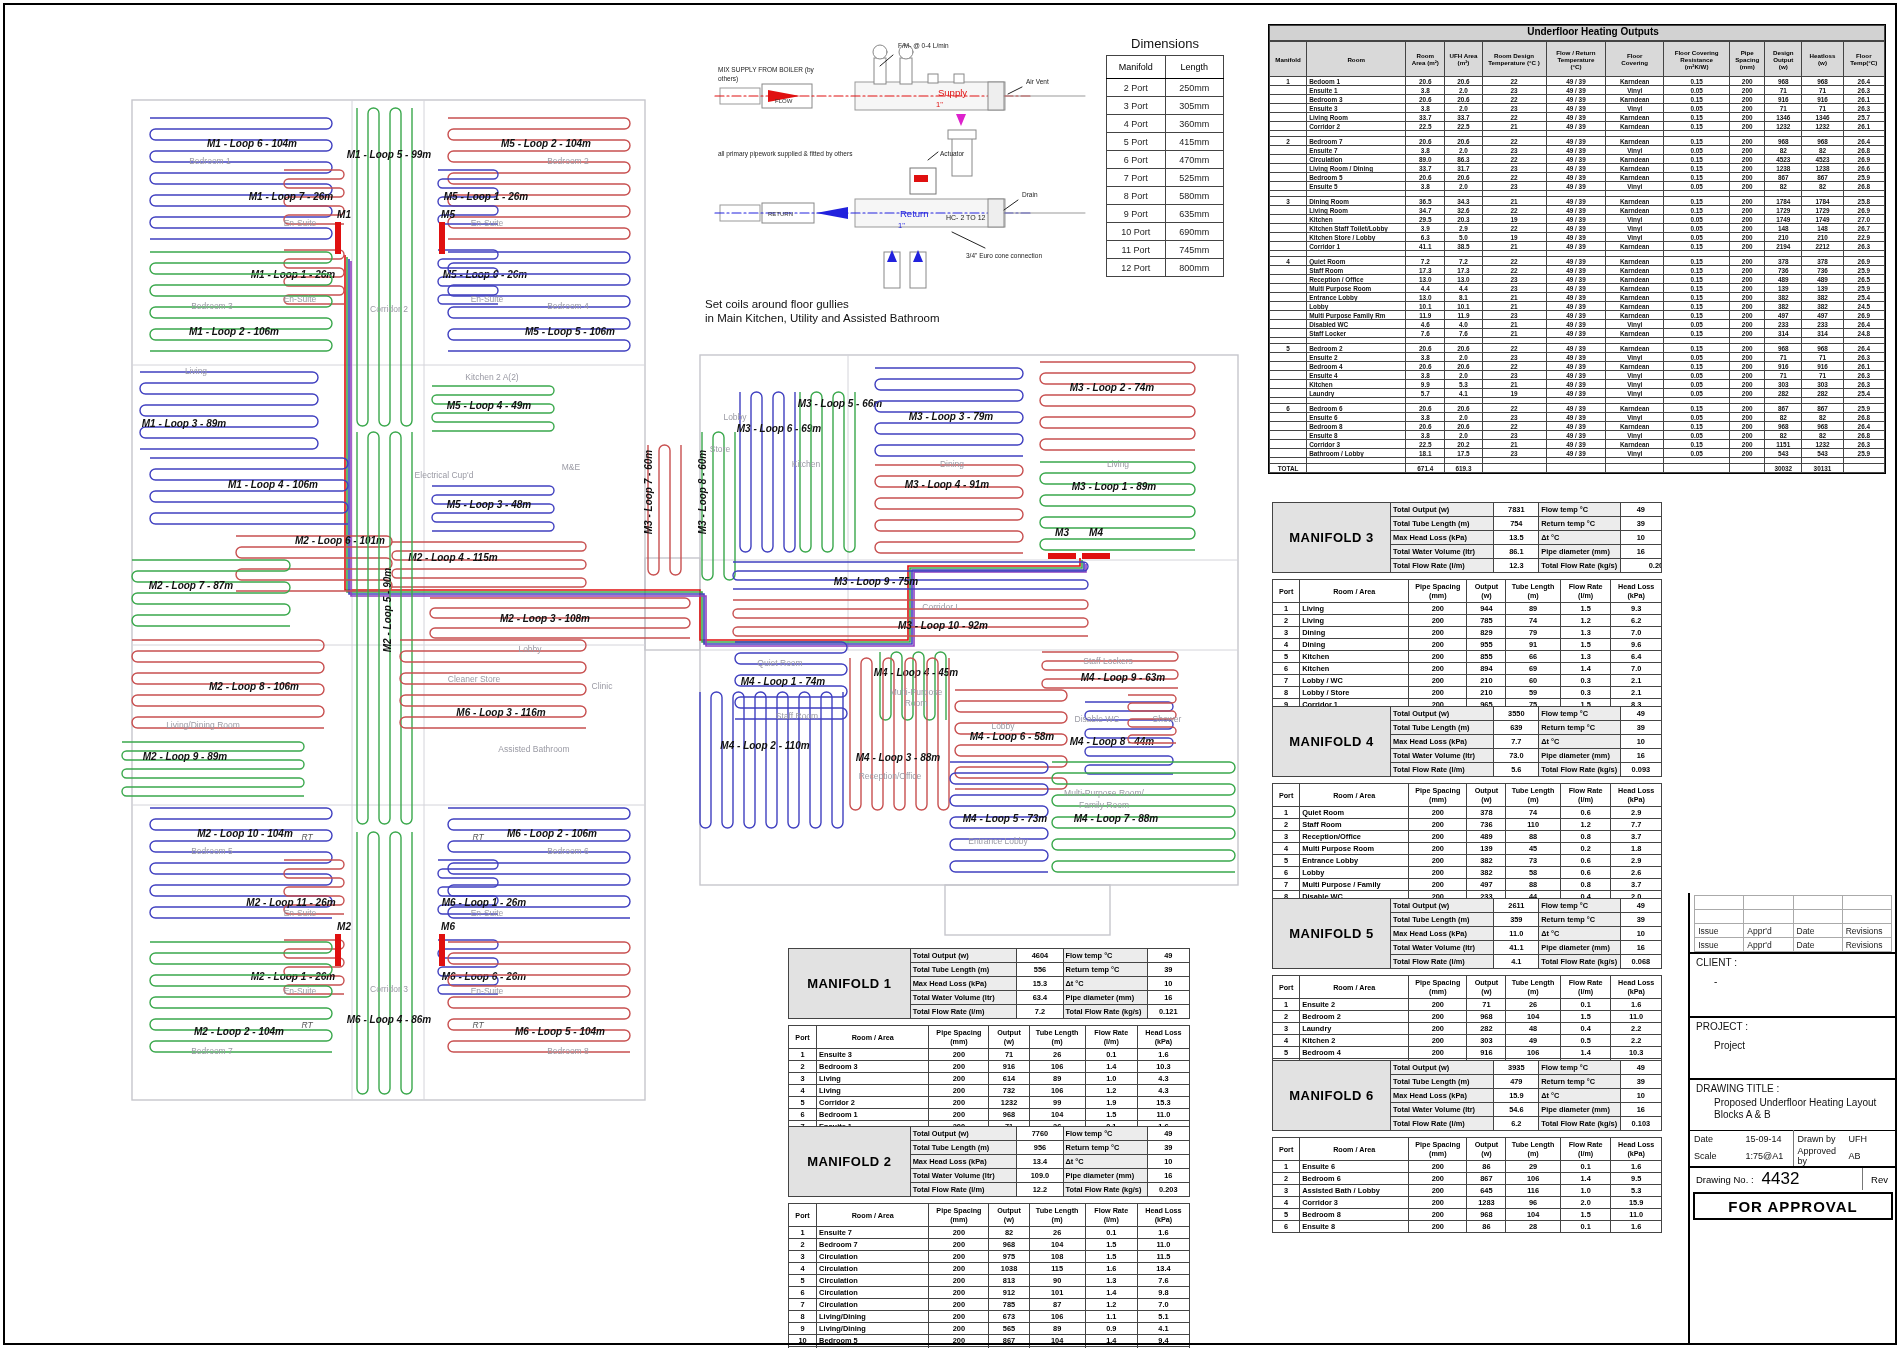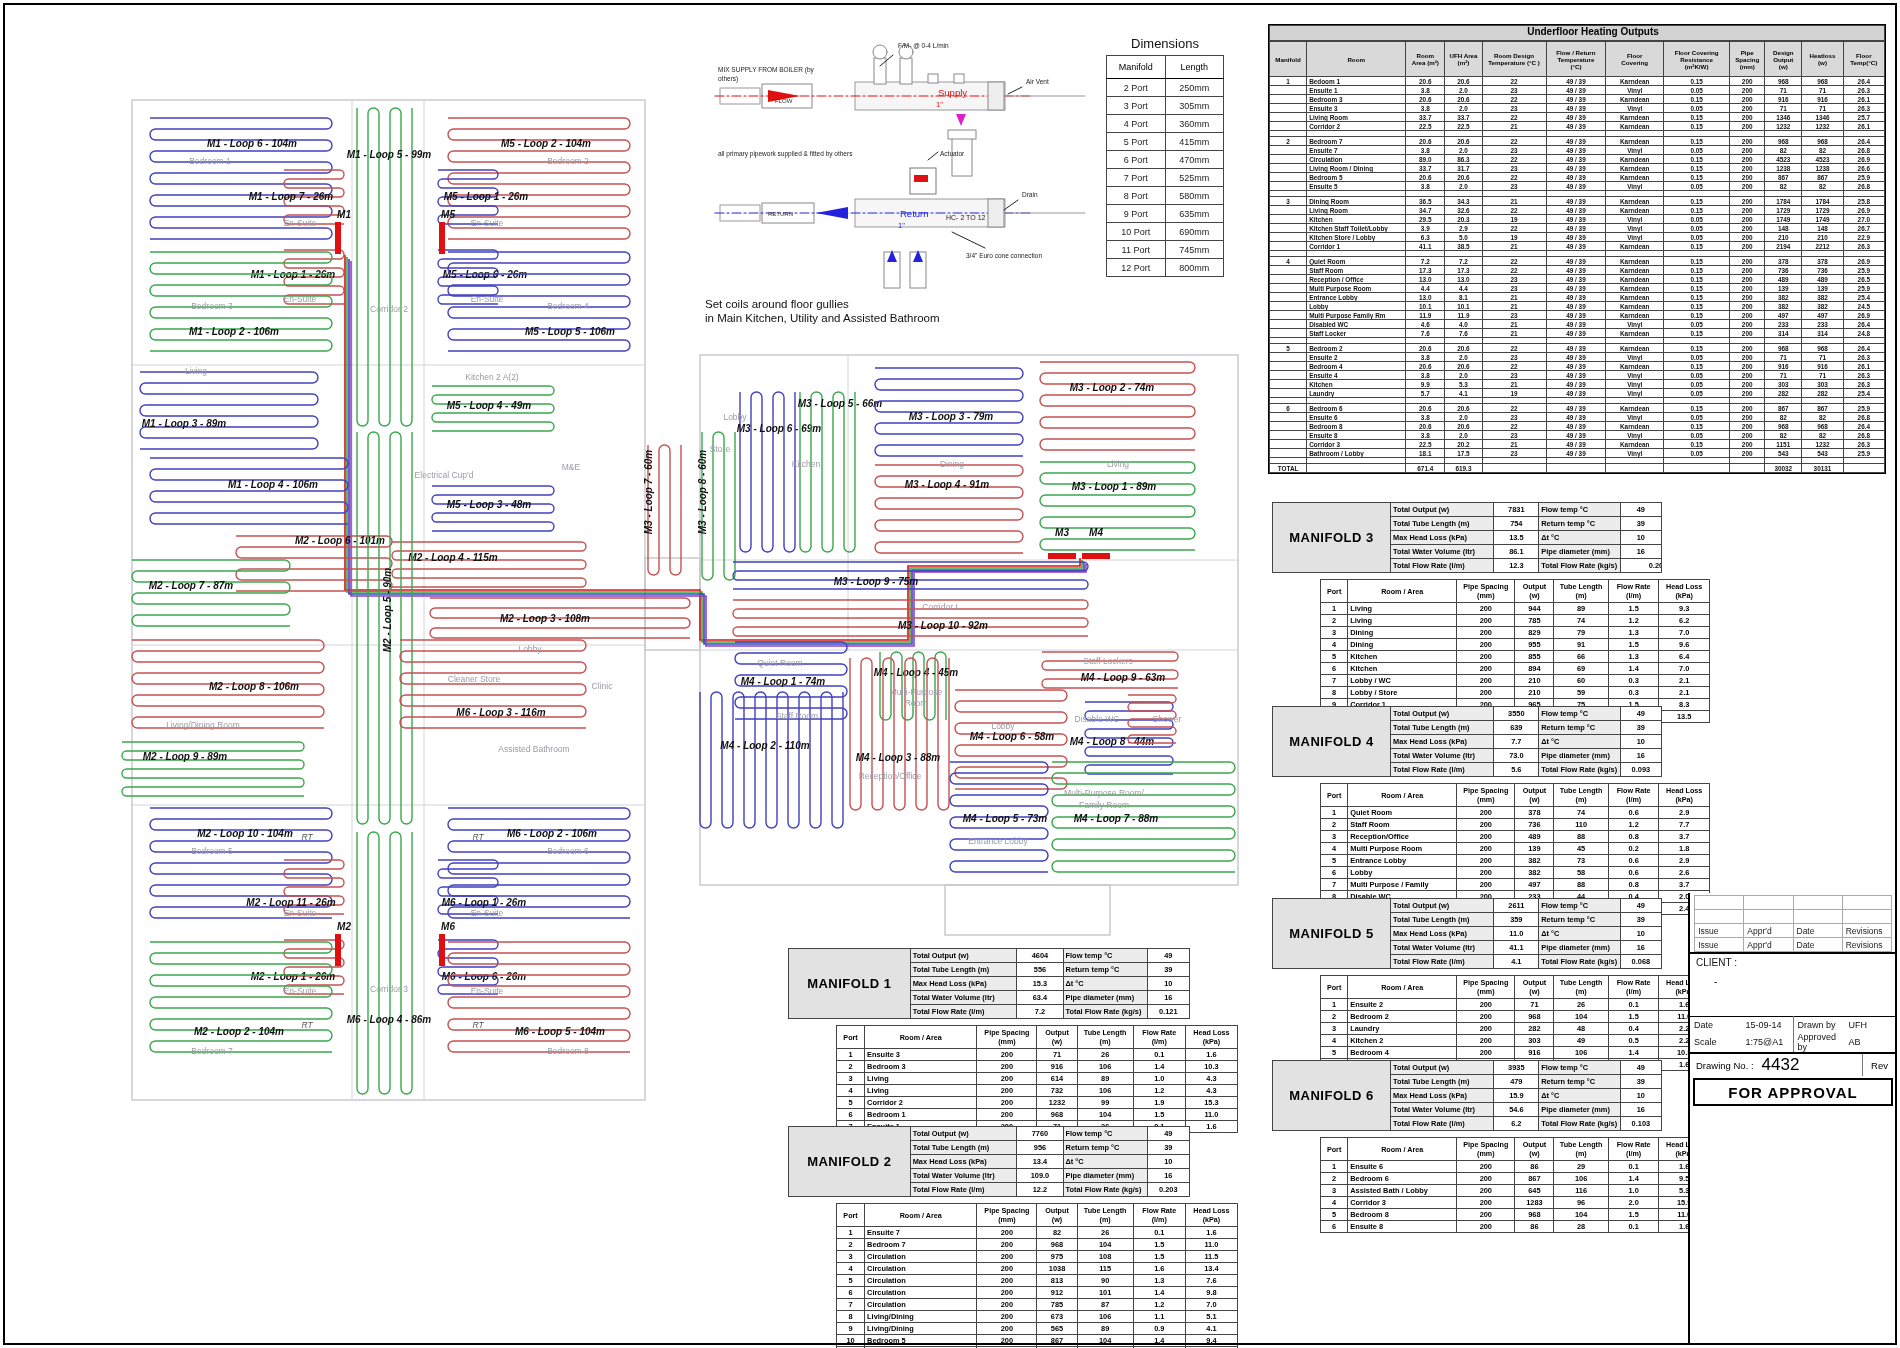--- a/index.html
+++ b/index.html
@@ -31,21 +31,21 @@
   #out-table col:nth-child(7){width:56px}#out-table col:nth-child(8){width:64px}
   #out-table col:nth-child(9){width:34px}#out-table col:nth-child(10){width:36px}
   #out-table col:nth-child(11){width:40px}#out-table col:nth-child(12){width:40px}
   
   .mblock{position:absolute;}
   .msum{width:100%;font-size:7.4px;font-weight:bold;border:1.2px solid #000;}
   .msum td{height:13px;}
   .msum .mname{background:#e2e2e2;text-align:center;font-size:13px;letter-spacing:0.5px;}
   .msum .lbl{background:#ececec;text-align:left;}
   .msum .val{text-align:center;background:#fff;}
-  .ports{width:100%;font-size:7.4px;font-weight:bold;margin-top:6px;border:1.2px solid #000;margin-left:48px;}
+  .ports{width:100%;font-size:7.4px;font-weight:bold;margin-top:6px;border:1.2px solid #000;}
   .ports th{font-size:7.2px;height:22px;background:#fff;}
   .ports td{height:11px;text-align:center;}
   .ports td:nth-child(2){text-align:left;}
   .ports col:nth-child(1){width:7%}.ports col:nth-child(2){width:28%}
   .ports col:nth-child(3){width:15%}.ports col:nth-child(4){width:10%}
   .ports col:nth-child(5){width:14%}.ports col:nth-child(6){width:13%}
   .ports col:nth-child(7){width:13%}
   
   #titleblock{position:absolute;left:1688px;top:893px;width:206px;height:450px;border-left:2.5px solid #000;background:#fff;}
   #revtable{width:96%;margin:2px auto 0;font-size:8.5px;}
@@ -1924,20 +1924,29 @@
             <td>Appr'd</td>
             <td>Date</td>
             <td>Revisions</td>
           </tr>
         </tbody>
       </table>
     <div class="tb-box" style="height:64px">
       <div class="tb-label">CLIENT :</div>
       <div class="tb-value">-</div>
     </div>
+    <div class="tb-box" style="height:62px">
+      <div class="tb-label">PROJECT :</div>
+      <div class="tb-value">Project</div>
+    </div>
+    <div class="tb-box" style="height:52px">
+      <div class="tb-label">DRAWING TITLE :</div>
+      <div class="tb-value" style="margin-top:3px">Proposed Underfloor Heating Layout</div>
+      <div class="tb-value" style="margin-top:1px">Blocks A &amp; B</div>
+    </div>
     <table id="datescale">
         <tbody>
       <tr>
         <td>Date</td>
         <td>15-09-14</td>
         <td class="sep">Drawn by</td>
         <td>UFH</td>
       </tr>
       <tr>
         <td>Scale</td>

